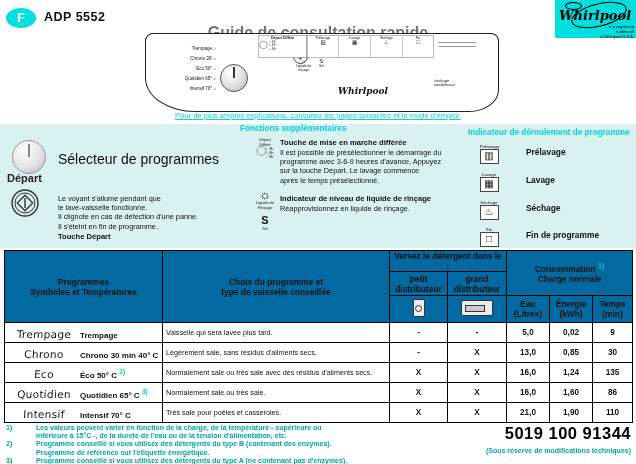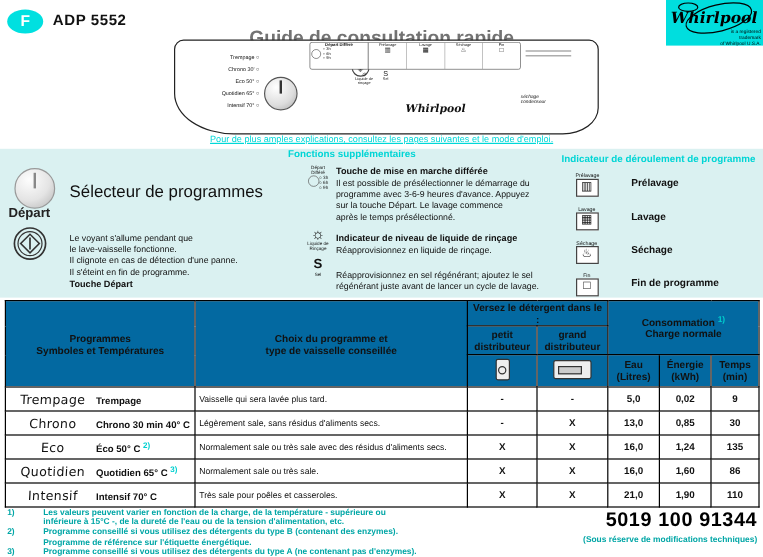--- a/index.html
+++ b/index.html
@@ -218,22 +218,20 @@
   </div>
   <div class="abs f-title" style="top:70px">Indicateur de niveau de liquide de rinçage</div>
   <div class="abs f-body pre" style="top:80px">Réapprovisionnez en liquide de rinçage.</div>
 
   <div class="abs f-icon" style="top:90px">
     <div class="gl" style="font-weight:bold;font-size:11px">S</div>
     <div class="sc">
         <div class="lab">Sel</div>
       </div>
   </div>
-  <div class="abs f-body pre" style="top:101px">Réapprovisionnez en sel régénérant; ajoutez le sel
-régénérant juste avant de lancer un cycle de lavage.</div>
 
   <div class="abs prog-head">Indicateur de déroulement de programme</div>
   <div class="abs step" style="top:16px">
     <div class="step-ic">
         <div class="lab">Prélavage</div>
       <div class="bx">▥</div>
       </div>
     <div class="step-lab">Prélavage</div>
   </div>
   <div class="abs step" style="top:44px">

